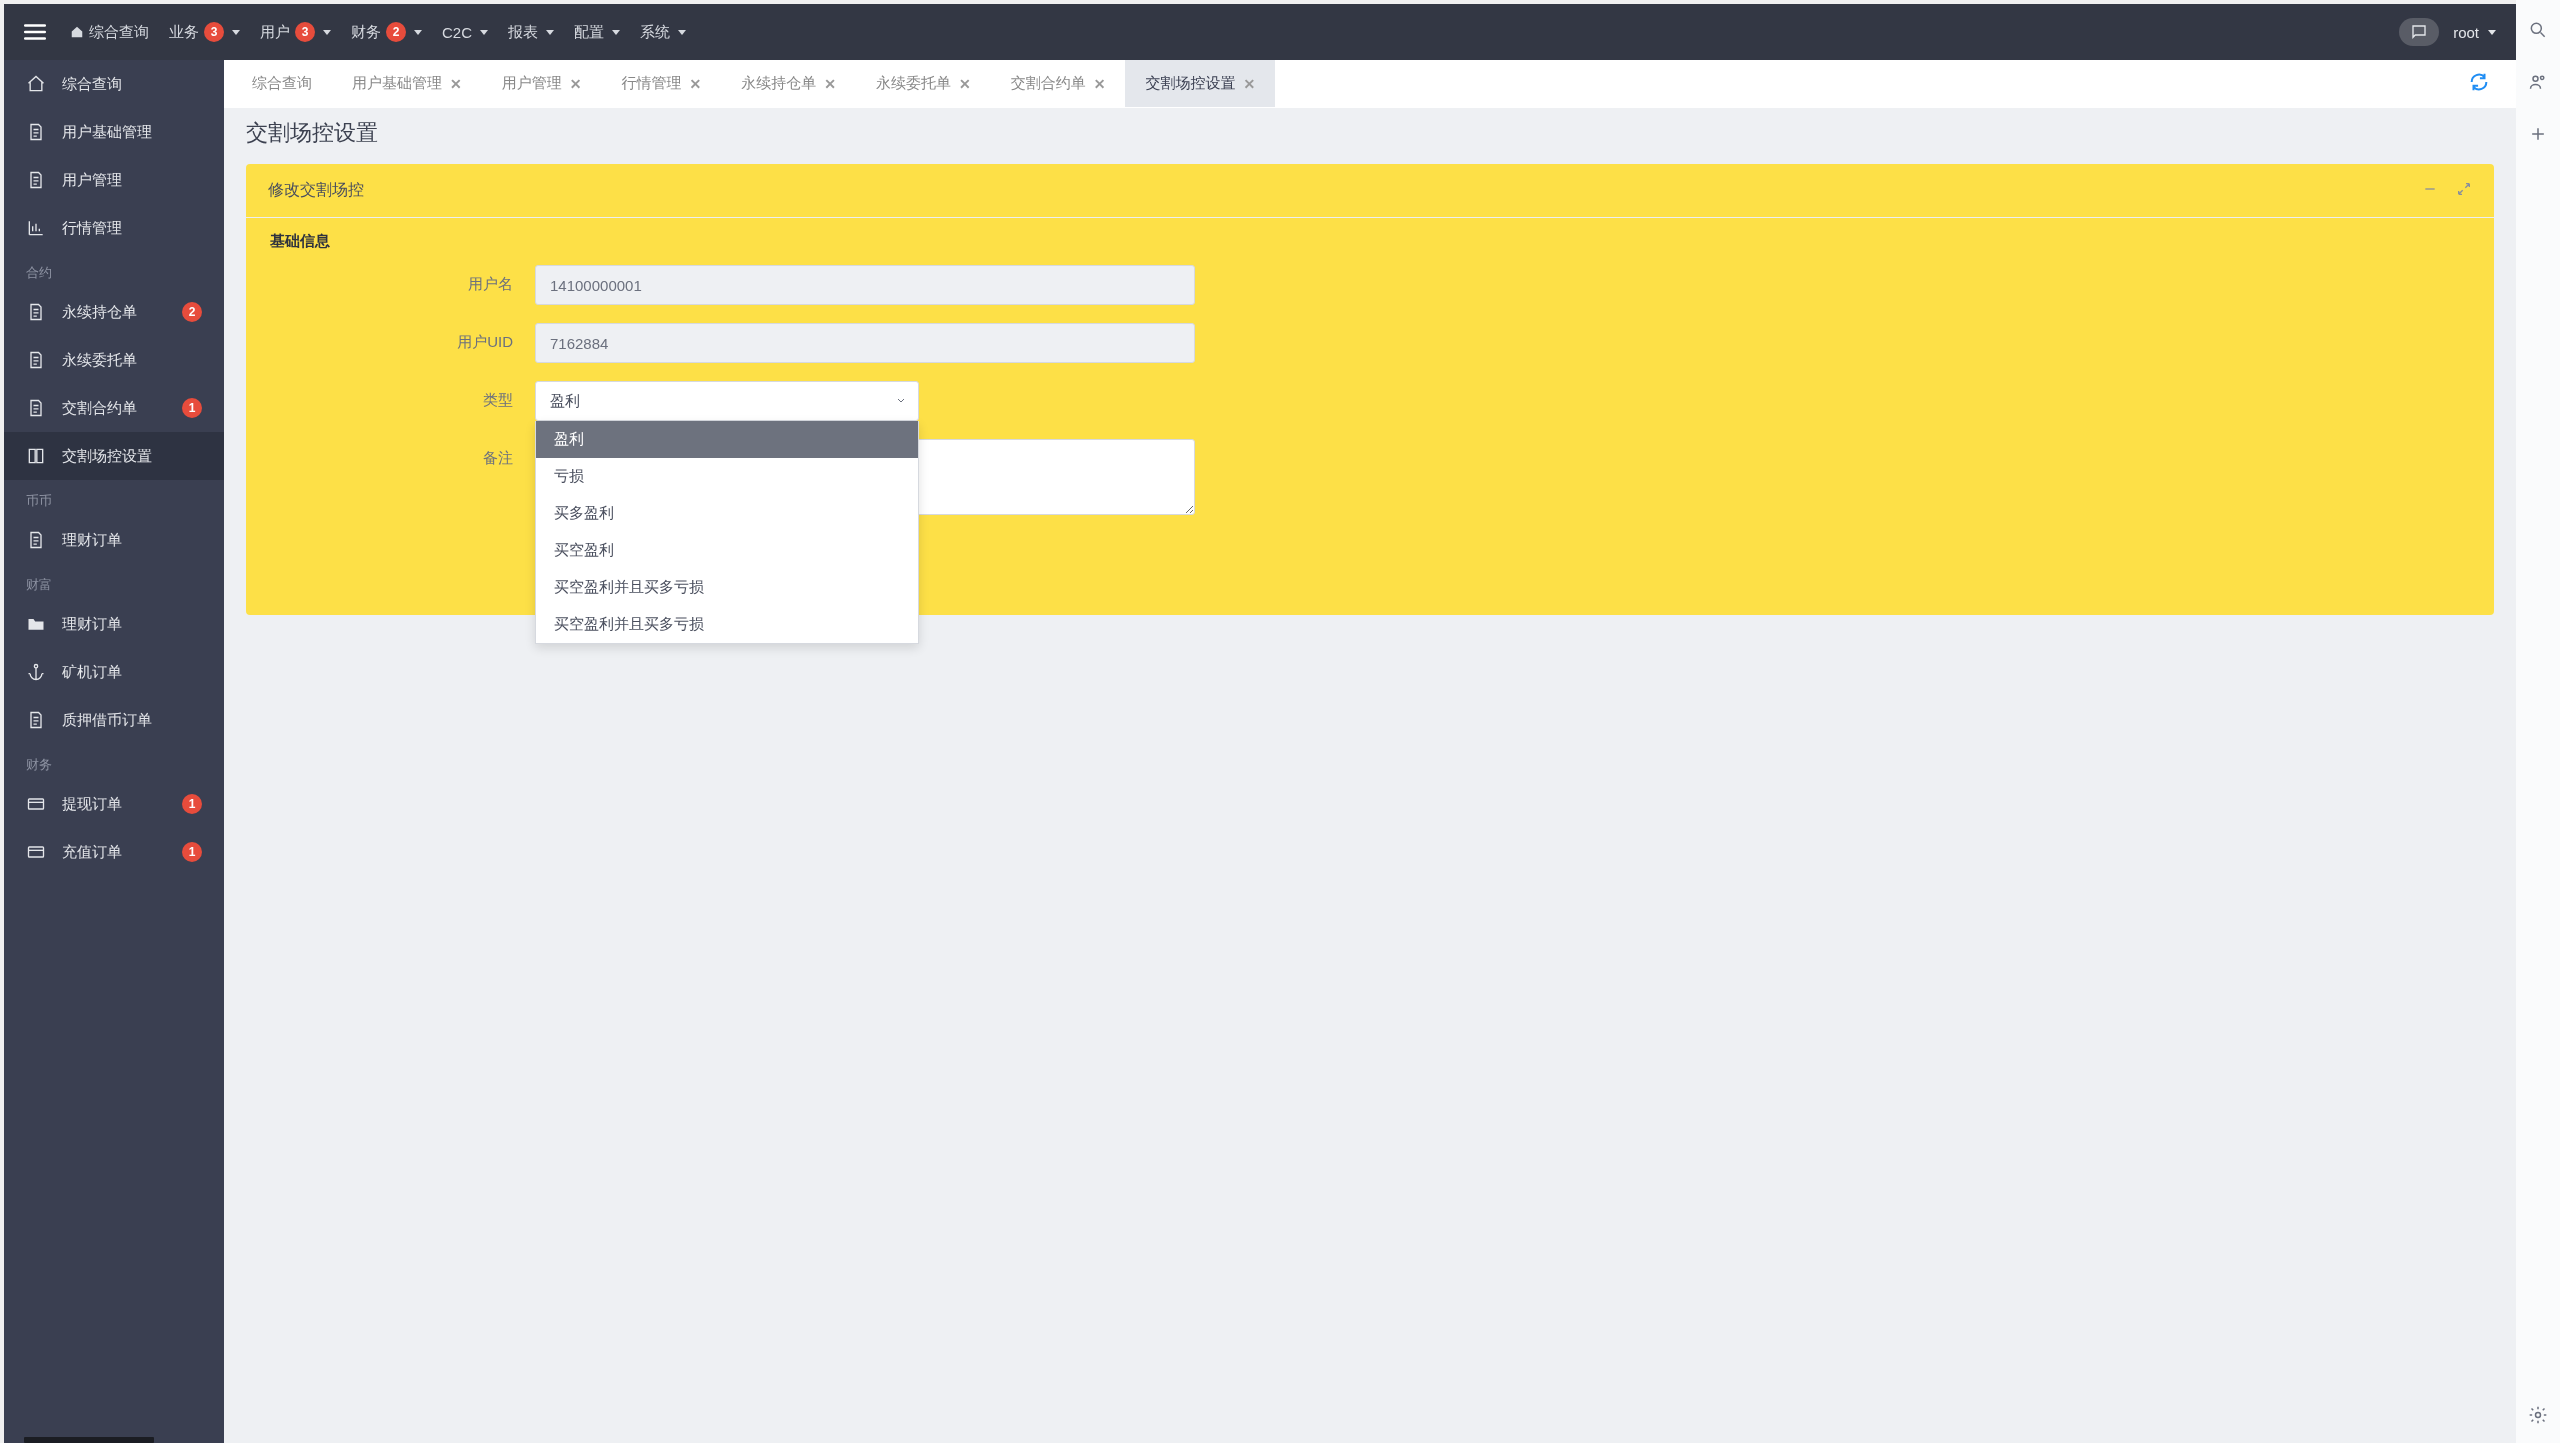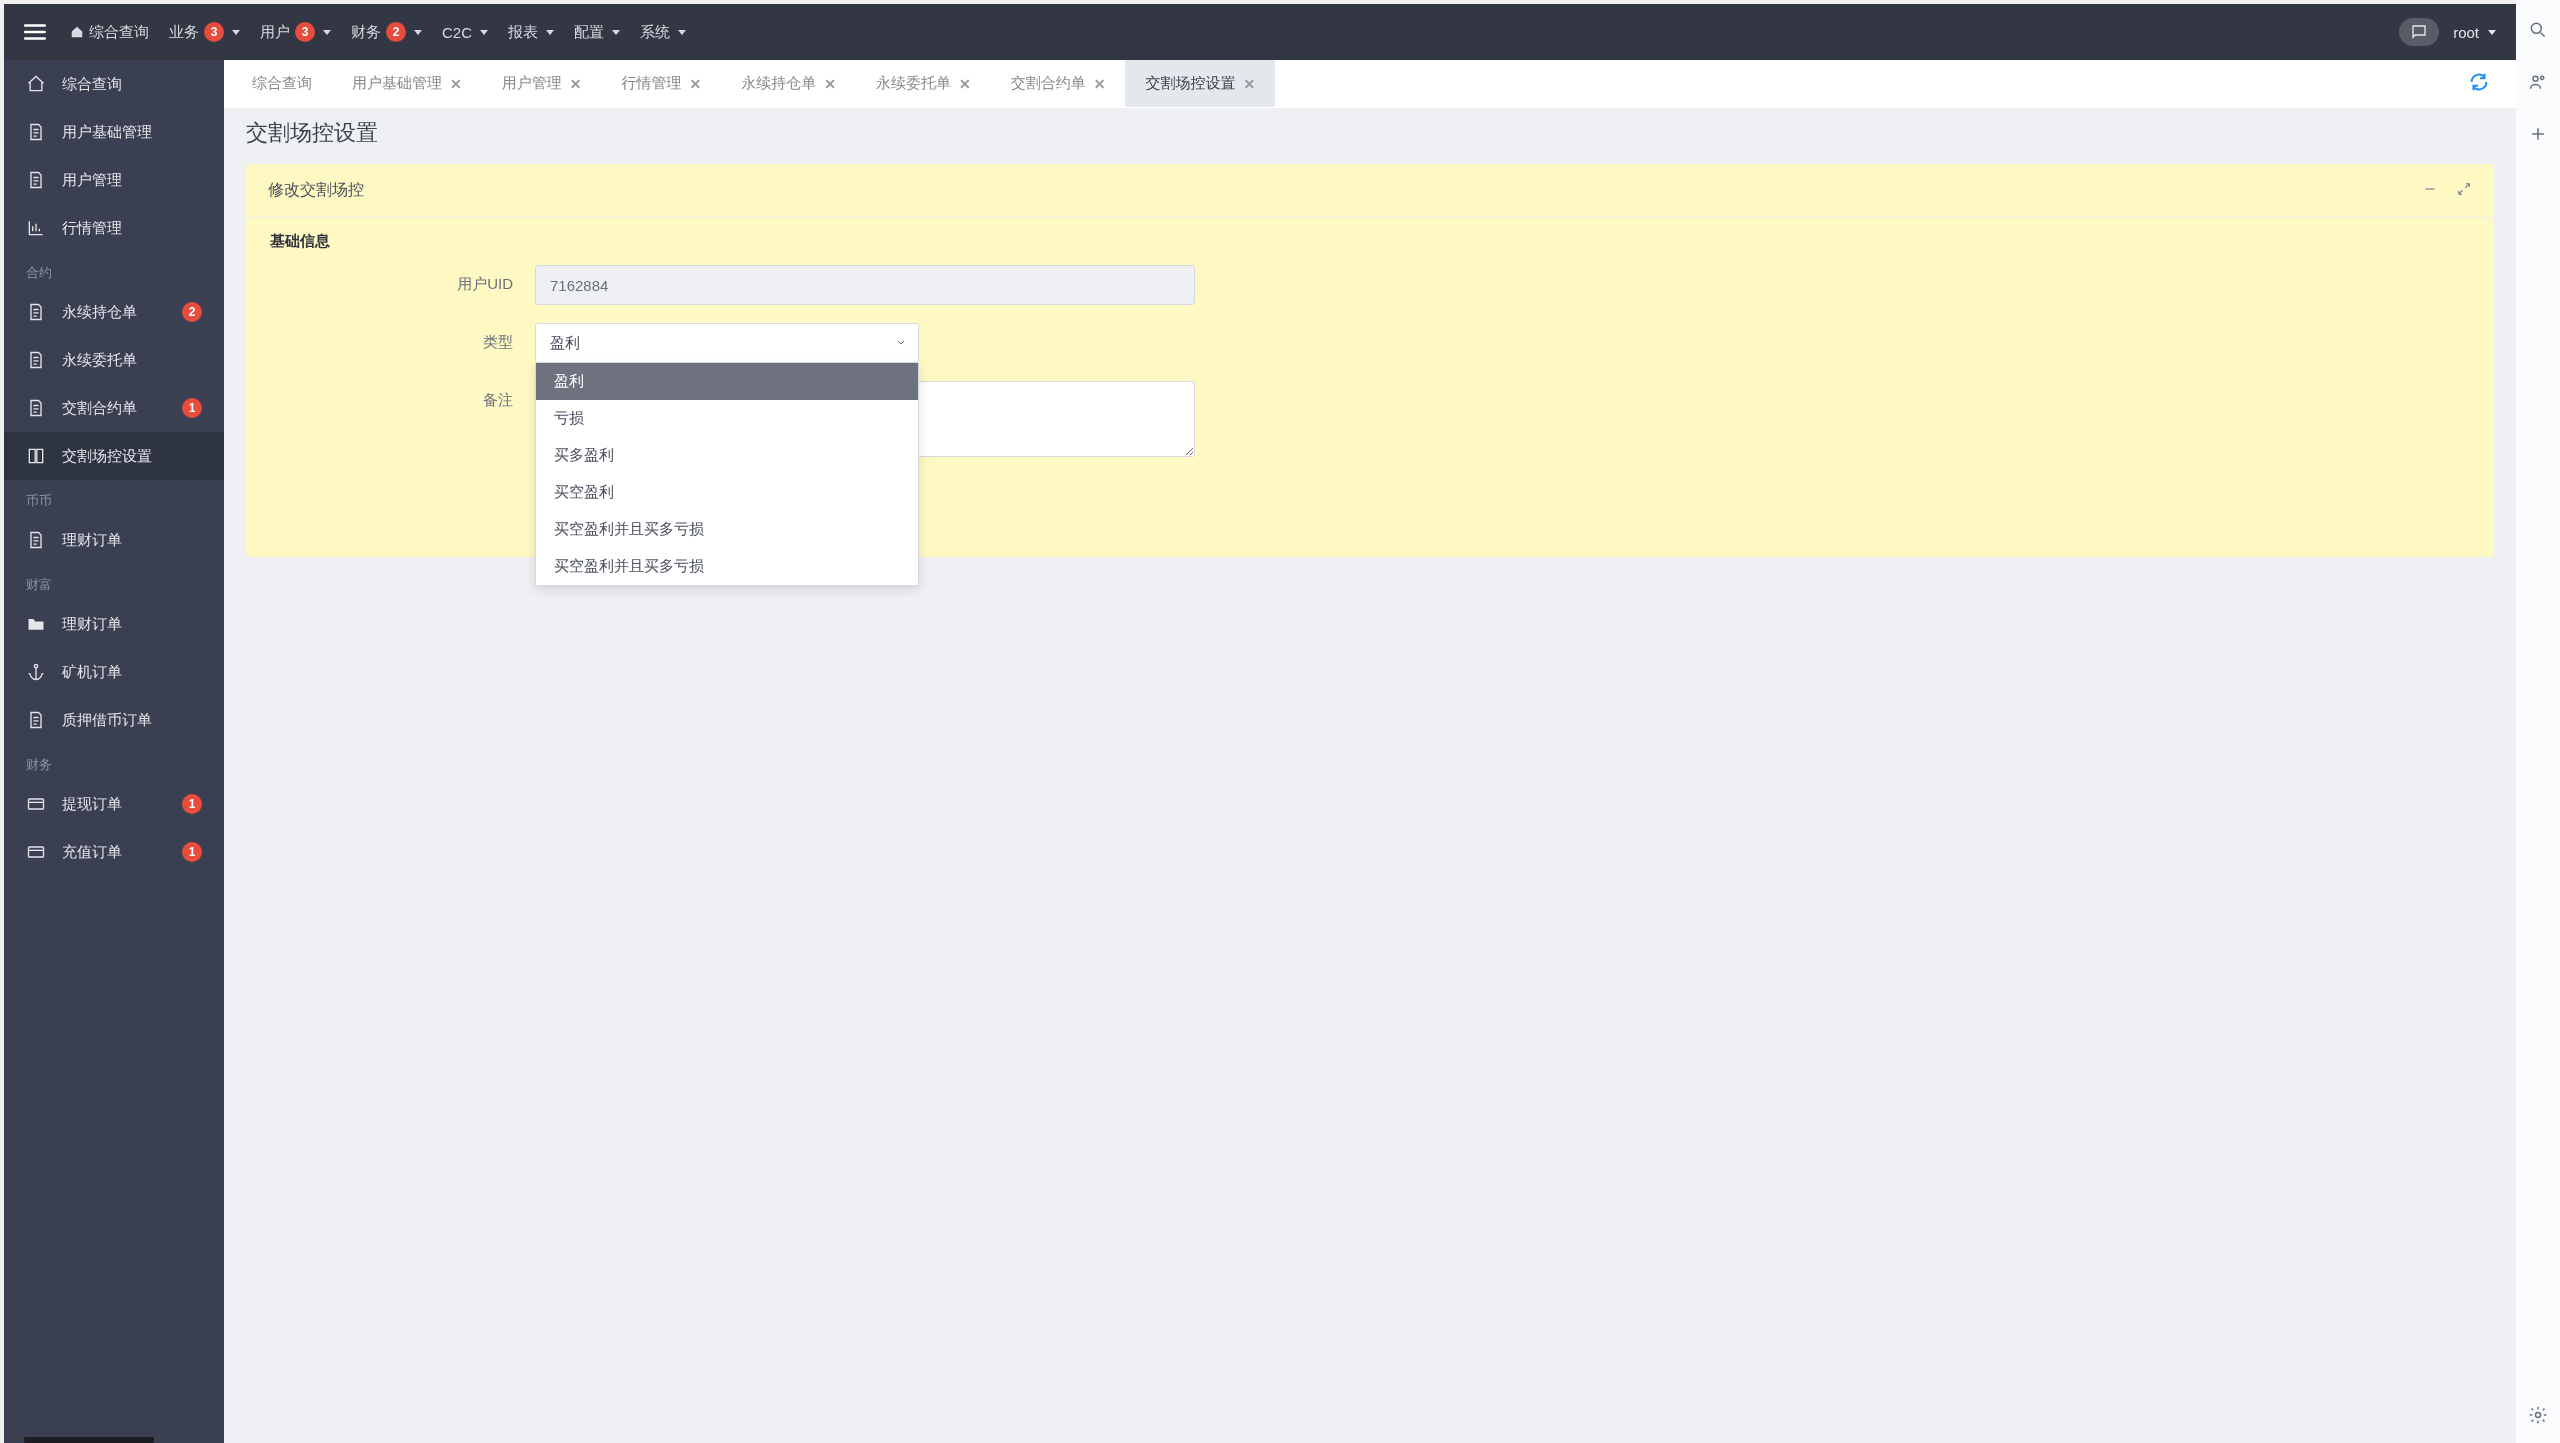--- a/index.html
+++ b/index.html
@@ -108,21 +108,21 @@
 }
 .tab .close-x { font-size: 14px; color: #999; font-weight: 700; }
 .tab.active { background: #e4e7ec; color: #3a3f51; }
 .tab-refresh { margin-left: auto; padding: 10px 18px; cursor: pointer; }
 .tab-refresh svg { width: 22px; height: 22px; stroke: #1f8df4; fill: none; stroke-width: 2.2; }
 
 .page-body { padding: 6px 22px 24px; overflow-y: auto; flex: 1; }
 .page-title { font-size: 22px; color: #3c4150; padding: 4px 0 16px; }
 
 .panel {
-  background: #fef9c3; border-radius: 4px;
+  background: #fde047; border-radius: 4px;
 }
 .panel-head {
   padding: 16px 22px; border-bottom: 1px solid #eceef2;
   display: flex; align-items: center;
 }
 .panel-head-title { font-size: 16px; color: #4a4f5e; flex: 1; font-weight: 500; }
 .panel-tool { color: #8a8f9c; cursor: pointer; margin-left: 18px; }
 .panel-tool svg { width: 16px; height: 16px; stroke: currentColor; fill: none; stroke-width: 2; }
 .panel-body { padding: 14px 24px 40px; }
 .section-label { font-weight: 600; font-size: 15px; color: #2f333e; margin-bottom: 14px; }
@@ -424,20 +424,26 @@
               <svg viewBox="0 0 24 24">
                     <path d="M4 20L10 14M4 20v-5M4 20h5M20 4l-6 6M20 4v5M20 4h-5"></path>
                   </svg>
             </div>
           </div>
 
           <div class="panel-body">
             <div class="section-label">基础信息</div>
 
             <div class="form">
+              <div class="form-row">
+                <div class="form-label">用户名</div>
+                <div class="form-field">
+                  <input class="inp" disabled="" value="14100000001" style="">
+                </div>
+              </div>
 
               <div class="form-row">
                 <div class="form-label">用户UID</div>
                 <div class="form-field">
                   <input class="inp" disabled="" value="7162884" style="">
                 </div>
               </div>
 
               <div class="form-row">
                 <div class="form-label">类型</div>

